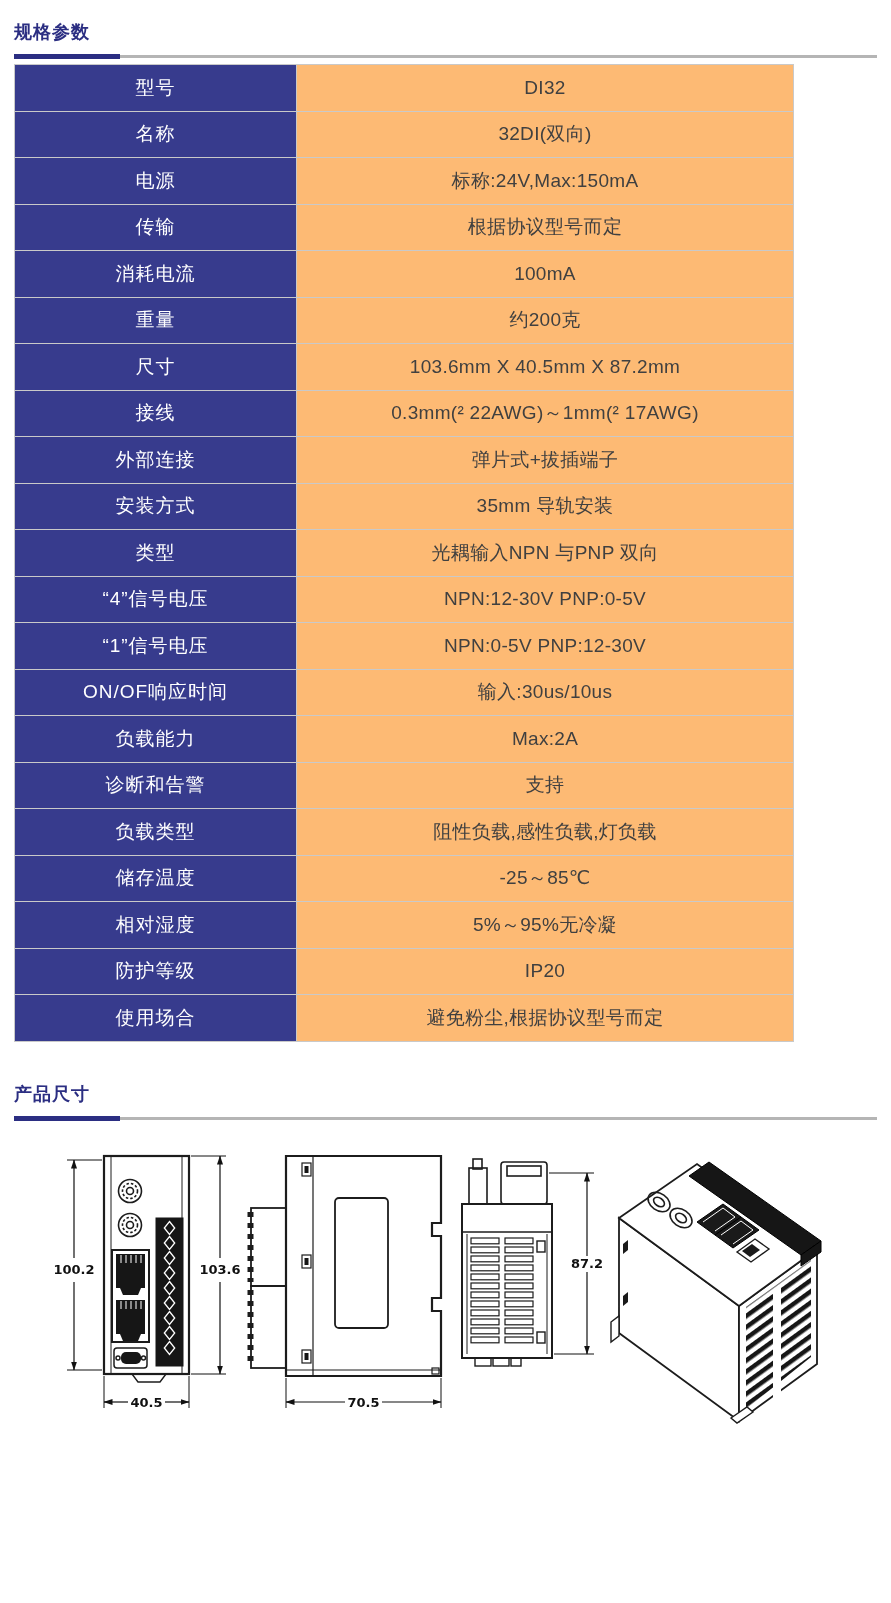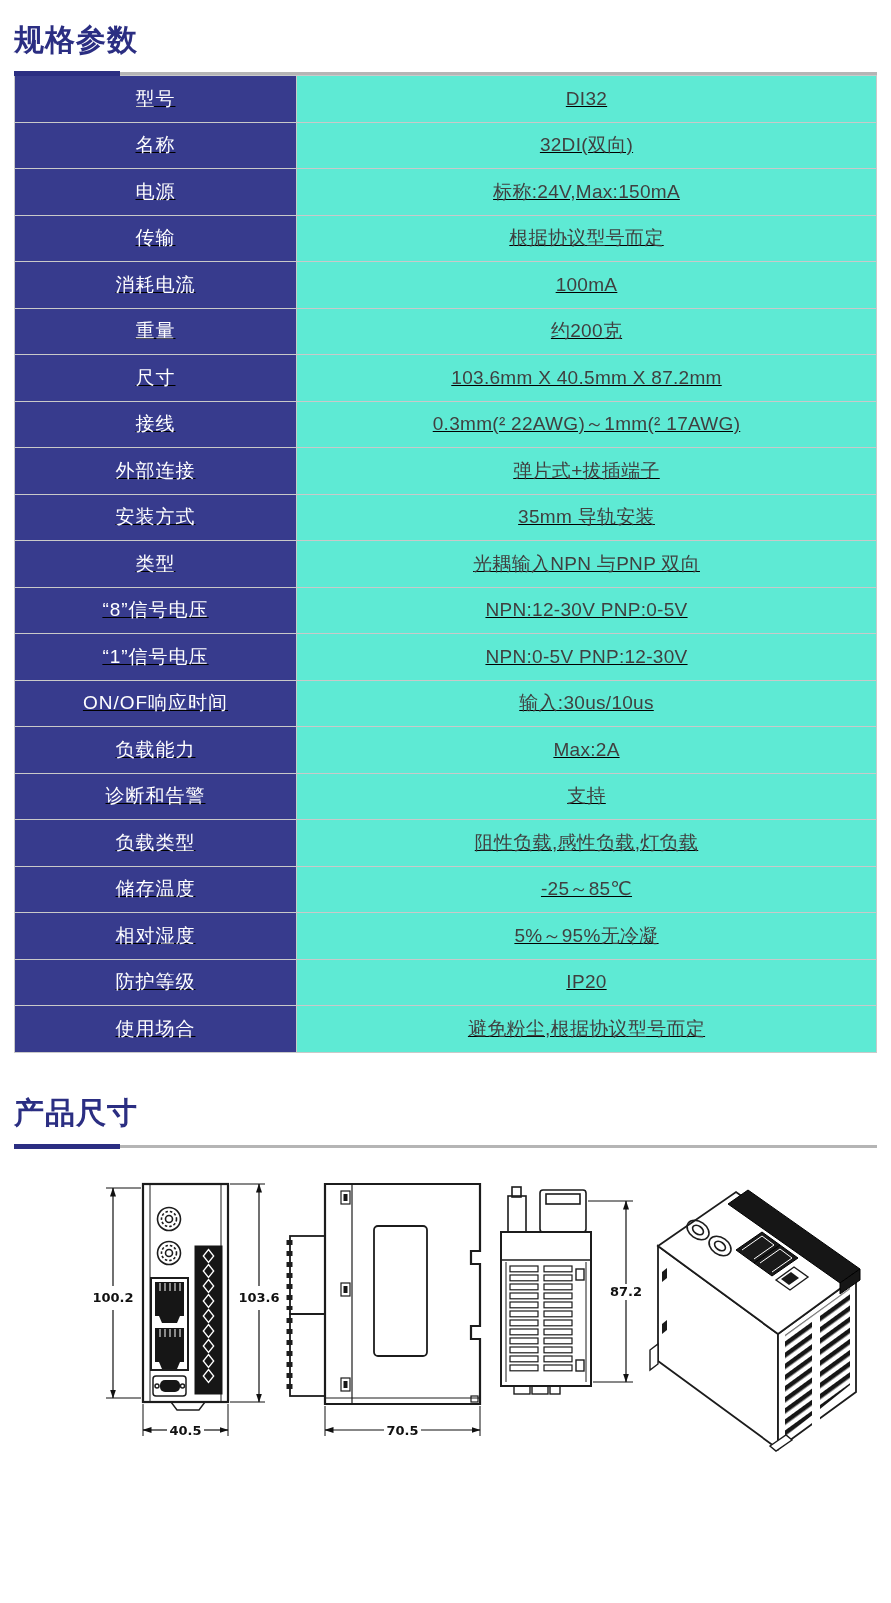--- a/index.html
+++ b/index.html
@@ -1,28 +1,28 @@
 <!DOCTYPE html>
 <html><head>
 <meta charset="utf-8">
 <style>
   html,body{margin:0;padding:0;background:#fff;}
   body{width:891px;height:1603px;font-family:"Liberation Sans","DejaVu Sans",sans-serif;-webkit-font-smoothing:antialiased;}
   .page{width:891px;height:1603px;background:#fff;overflow:hidden;}
 
-  .section-title{color:#2b2e82;font-size:30px;font-weight:bold;letter-spacing:1px;margin:0;padding:20px 0 0 14px;}
+  .section-title{color:#2b2e82;font-size:18px;font-weight:bold;letter-spacing:1px;margin:0;padding:20px 0 0 14px;}
   .rule{position:relative;height:3px;background:#b5b5b5;margin:11px 14px 0 14px;}
   .rule .rule-accent{position:absolute;left:0;top:-1px;width:106px;height:5px;background:#2b2e82;}
 
-  table.spec{border-collapse:collapse;table-layout:fixed;width:863px;margin:0 14px 0 14px;text-decoration:underline;}
+  table.spec{border-collapse:collapse;table-layout:fixed;width:780px;margin:6px 14px 0 14px;}
   table.spec th,table.spec td{border:1.5px solid #c9c9c9;height:45.5px;padding:0;text-align:center;vertical-align:middle;}
   table.spec th{width:281px;background:#373b8d;color:#ffffff;font-weight:normal;font-size:19px;letter-spacing:1px;}
-  table.spec td{color:#404040;font-size:19px;background:#5eead4;letter-spacing:.3px;}
-
-  .drawings{display:flex;align-items:flex-start;margin:26px 18px 0 14px;justify-content:flex-end;}
+  table.spec td{color:#404040;font-size:19px;background:#fdba74;letter-spacing:.3px;}
+
+  .drawings{display:flex;align-items:flex-start;margin:26px 18px 0 14px;justify-content:center;}
   .drawings svg{display:block;}
   .drawings .stroke{stroke:#1c1c1c;fill:none;}
   .drawings text{font-family:"DejaVu Sans","Liberation Sans",sans-serif;font-weight:bold;font-size:13px;fill:#111;}
   .dimline{stroke:#111;stroke-width:1.2;fill:none;}
   .extline{stroke:#111;stroke-width:1;fill:none;}
 </style>
 </head>
 <body>
 
 <div class="page">
@@ -86,21 +86,21 @@
             <td>35mm 导轨安装</td>
           </tr>
 
 
           <tr>
             <th>类型</th>
             <td>光耦输入NPN 与PNP 双向</td>
           </tr>
 
           <tr>
-            <th>“8”信号电压</th>
+            <th>“4”信号电压</th>
             <td>NPN:12-30V PNP:0-5V</td>
           </tr>
 
           <tr>
             <th>“1”信号电压</th>
             <td>NPN:0-5V PNP:12-30V</td>
           </tr>
 
           <tr>
             <th>ON/OF响应时间</th>

